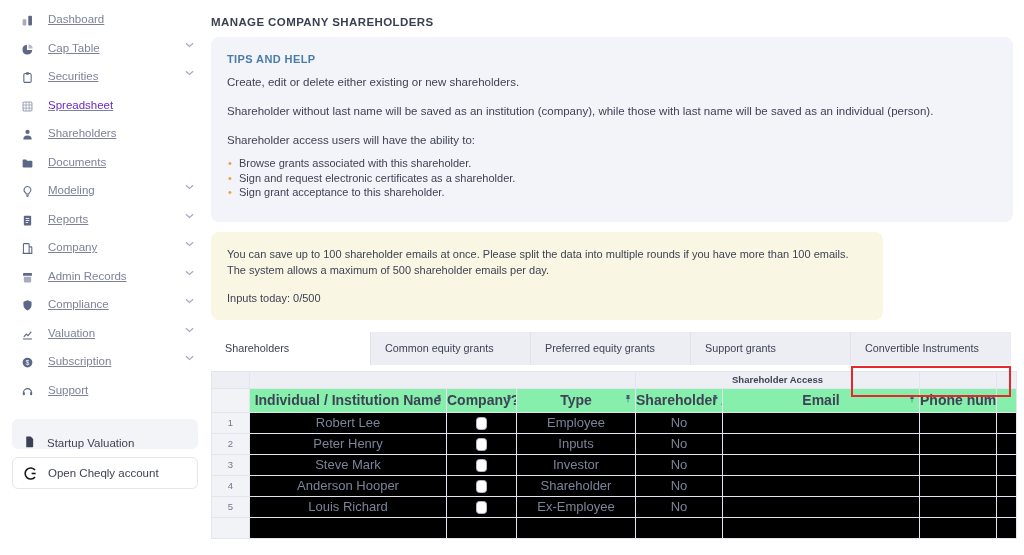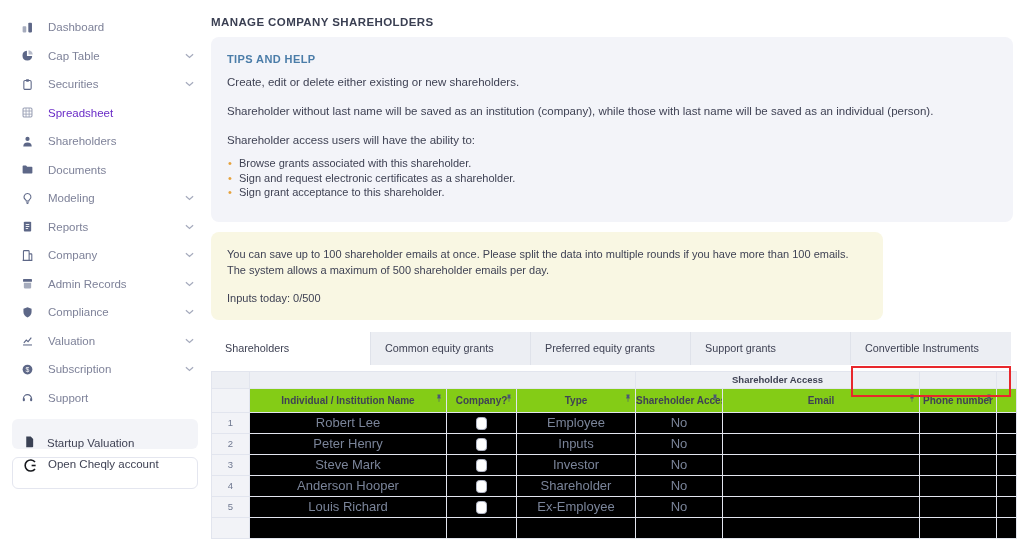--- a/index.html
+++ b/index.html
@@ -2,33 +2,33 @@
 <html><head>
 <meta charset="utf-8">
 <style>
   * { margin:0; padding:0; box-sizing:border-box; }
   html,body { width:1024px; height:555px; overflow:hidden; background:#fff;
               font-family:"Liberation Sans", sans-serif; }
   body { position:relative; color:#3f4254; }
 
   
   .sidebar { position:absolute; left:0; top:0; width:210px; height:555px; padding-top:13px; background:#fff; }
-  .side-item { display:flex; align-items:center; height:28.5px; padding:0 16px 0 20px;
-               color:#7e8299; font-size:11.5px; cursor:pointer; }
+  .side-item { display:flex; height:28.5px; padding:0 16px 0 20px;
+               color:#7e8299; font-size:11.5px; cursor:pointer;text-decoration:underline; }
   .si-icon { width:15px; height:15px; margin-right:13px; display:inline-flex; align-items:center;
              justify-content:center; color:#5d6787; flex:0 0 15px; }
   .si-label { white-space:nowrap; }
   .chev { margin-left:auto; color:#a6abbd; display:inline-flex; }
   .side-item.active-purple .si-label { color:#6a2cc7; font-weight:500; }
   .side-item.active-purple .si-icon { color:#9aa0b5; }
   .side-pill { margin:7px 12px 0; height:30px; background:#f3f4f8; border-radius:6px;
                display:flex; align-items:flex-end; padding:0 10px; font-size:11.5px; color:#3f4254;
                font-weight:500; cursor:pointer; }
   .side-btn  { margin:8px 12px 0; height:32px; background:#fff; border:1px solid #e4e6ef; border-radius:6px;
-               display:flex; align-items:flex-start; padding:0 10px; font-size:11.5px; color:#3f4254;
+               display:flex; align-items:center; padding:0 10px; font-size:11.5px; color:#3f4254;
                font-weight:500; cursor:pointer; }
   .side-pill .si-icon, .side-btn .si-icon { color:#3a4154; margin-right:10px; }
 
   
   .main { position:absolute; left:211px; top:0; width:805px; }
   .page-title { margin-top:16px; font-size:11.5px; font-weight:bold; color:#3a3f52; letter-spacing:.4px; }
 
   .tips-box { margin-top:9px; width:802px; background:#f3f4f9; border-radius:8px; padding:16px 16px 22px; }
   .tips-heading { color:#4a7ca8; font-weight:bold; font-size:11px; letter-spacing:.4px; margin-bottom:9px; }
   .tips-box p { font-size:11.5px; color:#3f4254; line-height:17px; margin-bottom:12px; }
@@ -45,21 +45,21 @@
   .tab-bar { margin-top:12px; display:flex; width:800px; height:33px; background:#eceef3; }
   .tab { width:160px; height:33px; display:flex; align-items:center; padding-left:14px;
          font-size:10.8px; color:#3f4254; border-right:1px solid #dfe2ea; cursor:pointer; }
   .tab:last-child { border-right:none; }
   .tab.active { background:#fff; }
 
   table.sheet { margin-top:6px; border-collapse:collapse; table-layout:fixed; width:805px; background:#fff; }
   table.sheet td { border:1px solid #e2e5ee; overflow:hidden; white-space:nowrap; }
   tr.group-row td { height:17px; background:#edeff4; font-size:9.5px; font-weight:bold;
                     color:#3f4254; text-align:center; }
-  tr.head-row td { height:24px; background:#84cc16; font-size:10px; font-weight:bold;
+  tr.head-row td { height:24px; background:#86efac; font-size:14px; font-weight:bold;
                    color:#3f4254; text-align:center; position:relative; }
   tr.body-row td { height:21px; font-size:13px; color:#7a8499; text-align:center; background:#000000; }
   td.numcell { background:#f2f3f7 !important; color:#6f7890 !important; font-size:9.5px !important; }
   .pin { position:absolute; right:3px; top:50%; transform:translateY(-50%); color:#4a5677; cursor:pointer; }
   .cbx { display:inline-block; width:11px; height:13px; border:1.5px solid #b3b8c8; border-radius:3.5px;
          background:#fff; vertical-align:middle; cursor:pointer; }
 
   .annotation-box { position:absolute; left:851px; top:366px; width:160px; height:31px;
                     border:2px solid #e8272c; z-index:9; pointer-events:none; }
 </style>

